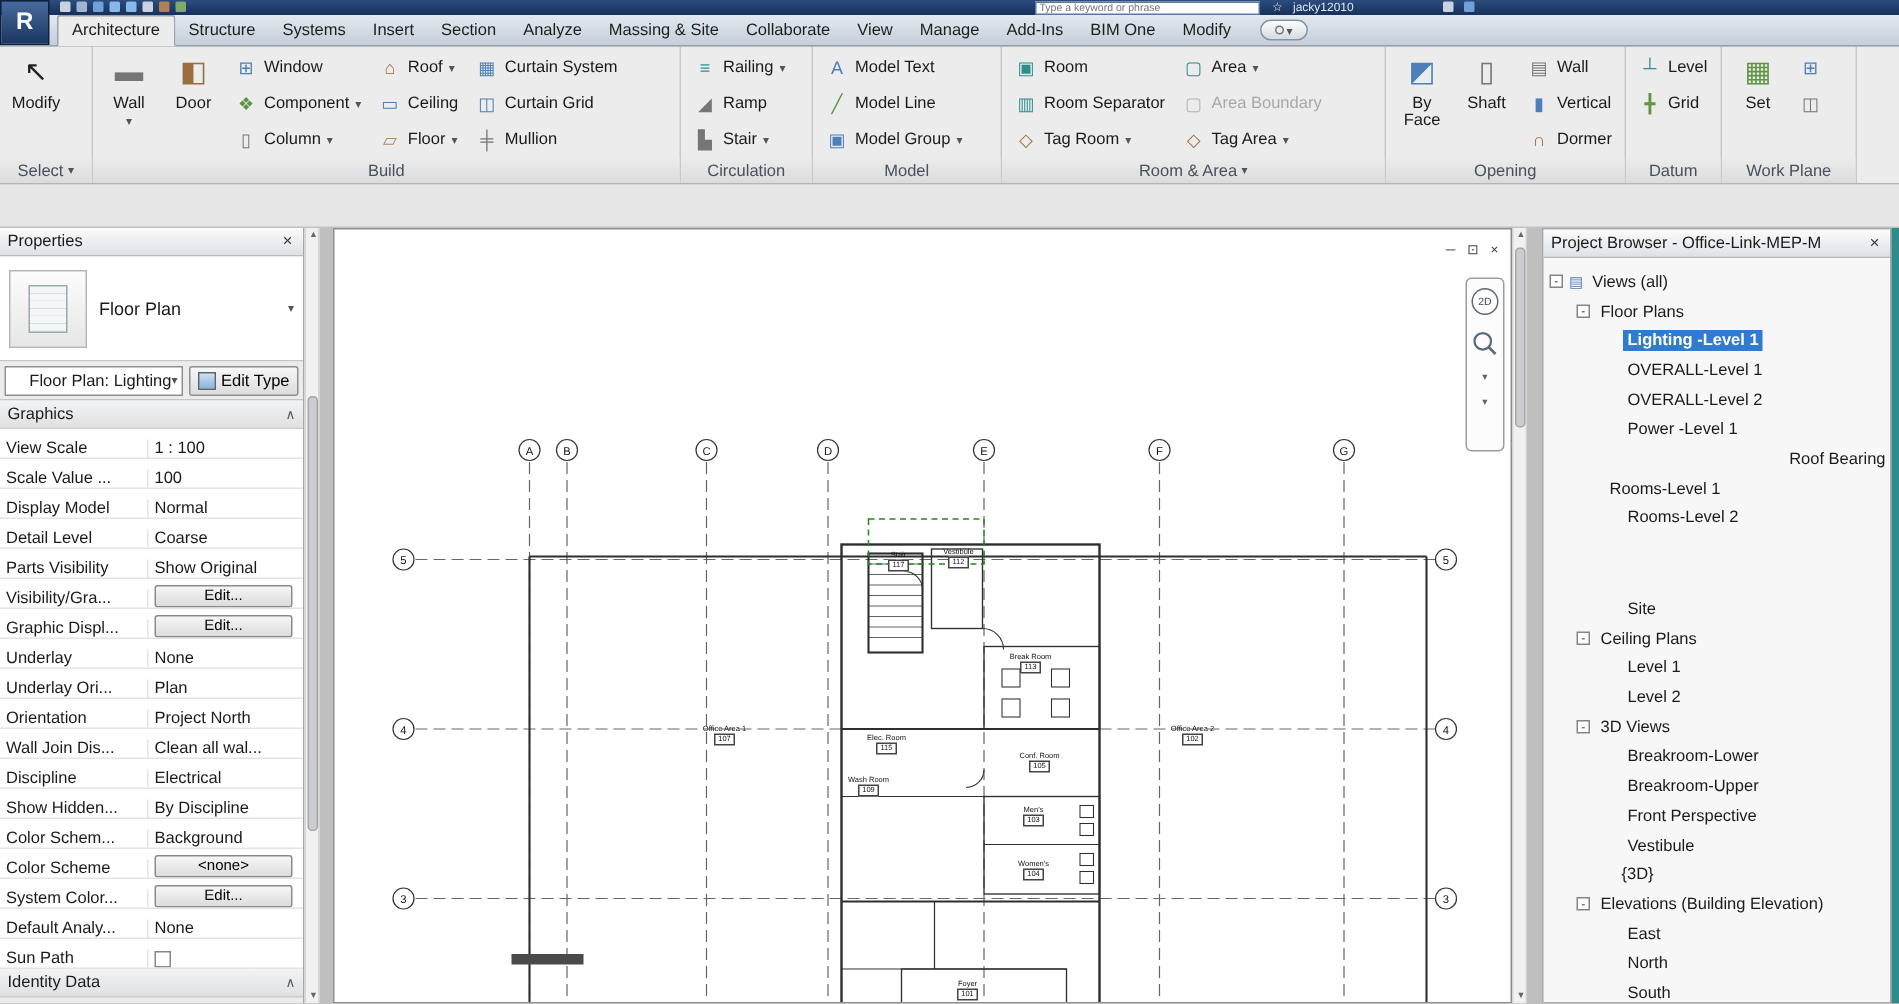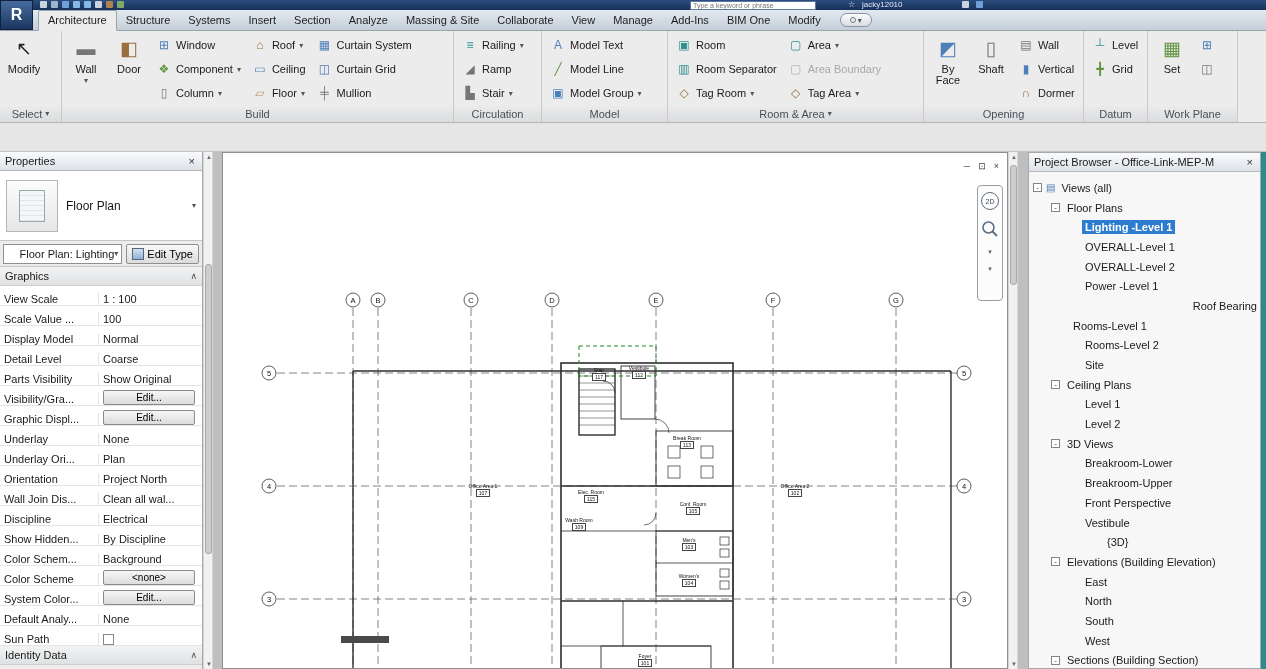--- a/index.html
+++ b/index.html
@@ -1,21 +1,21 @@
 <!DOCTYPE html>
 <html><head>
 <meta charset="utf-8">
 <style>
 *{margin:0;padding:0;box-sizing:border-box}
 html,body{width:1266px;height:669px;overflow:hidden}
 body{font-family:"Liberation Sans",sans-serif;font-size:11px;color:#1a1a1a;background:#bfbfbf;position:relative}
 
 #titlebar{height:10px;background:linear-gradient(#2c4d7e,#16305a);position:relative;overflow:hidden;z-index:5}
 .qi{position:absolute;top:1px;width:7px;height:7px;border-radius:1px;display:inline-block}
-#search{position:absolute;left:690px;top:1px;width:126px;height:9px;font-size:7px;border:1px solid #5a77a0;padding:0 2px;background:#fff;color:#666}
+#search{position:absolute;left:690px;top:1px;width:150px;height:9px;font-size:7px;border:1px solid #5a77a0;padding:0 2px;background:#fff;color:#666}
 #star{position:absolute;left:848px;top:0;color:#e8edf5;font-size:8px}
 #user{position:absolute;left:862px;top:0;color:#dfe8f4;font-size:8px}
 
 #applogo{position:absolute;left:0;top:0;width:33px;height:30px;background:linear-gradient(#476b9e,#1b3660);border:1px solid #0e2240;color:#fff;font-size:16px;font-weight:bold;display:flex;align-items:center;justify-content:center;z-index:6}
 
 #tabrow{height:21px;background:linear-gradient(#e2e9f0,#c5cfd9);display:flex;align-items:flex-end;padding-left:38px;border-bottom:1px solid #9aa2aa;position:relative;z-index:4}
 #tabs{display:flex;align-items:flex-end}
 .tab{padding:3px 9px 4px;color:#1d1d1d;white-space:nowrap;cursor:default}
 .tab.active{background:#ececed;border:1px solid #9aa2aa;border-bottom:1px solid #ececed;border-radius:2px 2px 0 0;margin-bottom:-1px}
 #ribbon-toggle{margin-left:10px;margin-bottom:3px;width:32px;height:14px;border:1px solid #8a93a0;border-radius:7px;background:linear-gradient(#fdfdfd,#d6dce2);display:flex;align-items:center;justify-content:center;gap:2px}
@@ -670,21 +670,21 @@
           <span class="tlabel">Roof Bearing</span>
         </div>
         <div class="titem" style="padding-left: 28px;">
           <span class="tspacer"></span>
           <span class="tlabel">Rooms-Level 1</span>
         </div>
         <div class="titem" style="padding-left: 40px;">
           <span class="tspacer"></span>
           <span class="tlabel">Rooms-Level 2</span>
         </div>
-        <div class="titem" style="padding-left: 40px;">
+        <div class="titem" style="padding-left: 40px; margin-top: 41px;">
           <span class="tspacer"></span>
           <span class="tlabel">Site</span>
         </div>
         <div class="titem" style="padding-left: 22px;">
           <span class="texp">-</span>
           <span class="tlabel">Ceiling Plans</span>
         </div>
         <div class="titem" style="padding-left: 40px;">
           <span class="tspacer"></span>
           <span class="tlabel">Level 1</span>
@@ -706,21 +706,21 @@
           <span class="tlabel">Breakroom-Upper</span>
         </div>
         <div class="titem" style="padding-left: 40px;">
           <span class="tspacer"></span>
           <span class="tlabel">Front Perspective</span>
         </div>
         <div class="titem" style="padding-left: 40px;">
           <span class="tspacer"></span>
           <span class="tlabel">Vestibule</span>
         </div>
-        <div class="titem" style="padding-left: 62px;">
+        <div class="titem" style="padding-left: 36px;">
           <span class="tspacer"></span>
           <span class="tlabel">{3D}</span>
         </div>
         <div class="titem" style="padding-left: 22px;">
           <span class="texp">-</span>
           <span class="tlabel">Elevations (Building Elevation)</span>
         </div>
         <div class="titem" style="padding-left: 40px;">
           <span class="tspacer"></span>
           <span class="tlabel">East</span>

